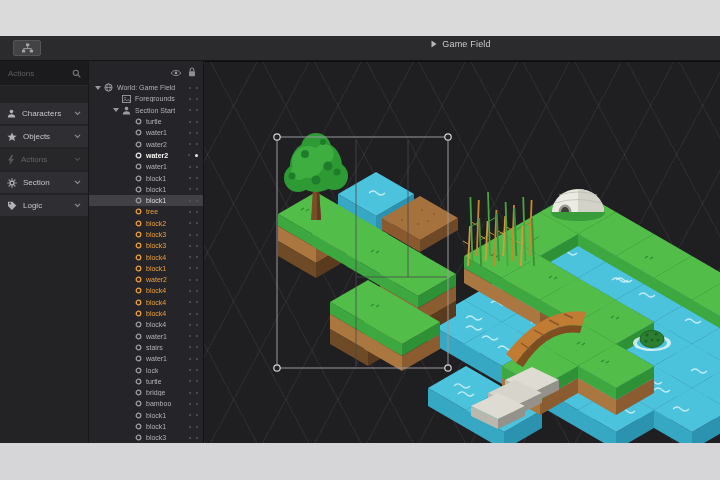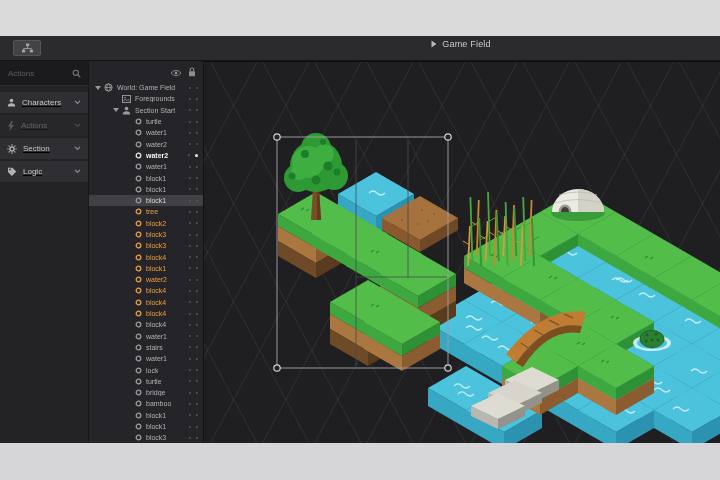--- a/index.html
+++ b/index.html
@@ -12,21 +12,21 @@
   .tb-btn{position:absolute;left:13px;top:4px;width:28px;height:16px;background:#434345;border:1px solid #555557;
           border-radius:2px;display:flex;align-items:center;justify-content:center;padding:0;color:#a5a5a7;cursor:pointer;}
   .canvas-title{position:absolute;left:202px;width:518px;top:0;height:15px;display:flex;align-items:center;
           justify-content:center;gap:5px;color:#cbcbcd;font-size:9px;letter-spacing:.2px;}
   .canvas-title .play{color:#b8b8ba;display:flex;}
   .main{position:absolute;top:61px;left:0;width:720px;height:382px;display:flex;}
   .sidebar{width:88px;background:#232326;position:relative;flex:none;}
   .search{height:24px;background:#1b1b1e;display:flex;align-items:center;justify-content:space-between;
           padding:0 7px 0 8px;border-bottom:1px solid #2a2a2d;color:#77777b;cursor:text;}
   .search-ph{color:#5f5f63;font-size:8px;}
-  .cats{margin-top:6px;text-decoration:underline;}
+  .cats{margin-top:17px;}
   .cat-row{height:21px;margin-bottom:2px;background:#2f2f33;display:flex;align-items:center;
            padding:0 7px;color:#c6c6c8;font-size:8px;gap:6px;cursor:pointer;}
   .cat-row .cat-label{flex:1;}
   .cat-row .chev{color:#8d8d90;display:flex;}
   .cat-row.dim{opacity:.38;justify-content:flex-end;}
   .layers{width:114px;background:#252529;border-left:1px solid #18181a;border-right:1px solid #121214;
           position:relative;overflow:hidden;flex:none;}
   .layers-head{height:21px;display:flex;align-items:center;justify-content:flex-end;gap:6px;
           padding-right:7px;color:#8e8e90;}
   .l-rows{position:absolute;top:21px;left:0;right:0;bottom:0;overflow:hidden;}
@@ -92,20 +92,33 @@
                 <path d="M0.8 8.4 Q0.8 5.2 4.5 5.2 Q8.2 5.2 8.2 8.4 Z" fill="currentColor"></path>
               </svg>
             </span>
             <span class="cat-label">Characters</span>
             <span class="chev">
               <svg width="7" height="5" viewBox="0 0 7 5">
                 <path d="M1 .8 3.5 3.4 6 .8" fill="none" stroke="currentColor" stroke-width="1.2"></path>
               </svg>
             </span>
           </div>
+          <div class="cat-row">
+            <span style="display: flex; color: rgb(178, 178, 180);">
+              <svg width="10" height="10" viewBox="0 0 10 10">
+                <path d="M5 .4 6.3 3.4 9.6 3.7 7.1 5.8 7.9 9.1 5 7.3 2.1 9.1 2.9 5.8 .4 3.7 3.7 3.4 Z" fill="currentColor"></path>
+              </svg>
+            </span>
+            <span class="cat-label">Objects</span>
+            <span class="chev">
+              <svg width="7" height="5" viewBox="0 0 7 5">
+                <path d="M1 .8 3.5 3.4 6 .8" fill="none" stroke="currentColor" stroke-width="1.2"></path>
+              </svg>
+            </span>
+          </div>
           <div class="cat-row dim">
             <span style="display: flex; color: rgb(178, 178, 180);">
               <svg width="8" height="10" viewBox="0 0 8 10">
                 <path d="M4.6 0 1 5.4 3.2 5.4 2.4 10 7 4 4.4 4 6.2 0 Z" fill="currentColor"></path>
               </svg>
             </span>
             <span class="cat-label">Actions</span>
             <span class="chev">
               <svg width="7" height="5" viewBox="0 0 7 5">
                 <path d="M1 .8 3.5 3.4 6 .8" fill="none" stroke="currentColor" stroke-width="1.2"></path>

